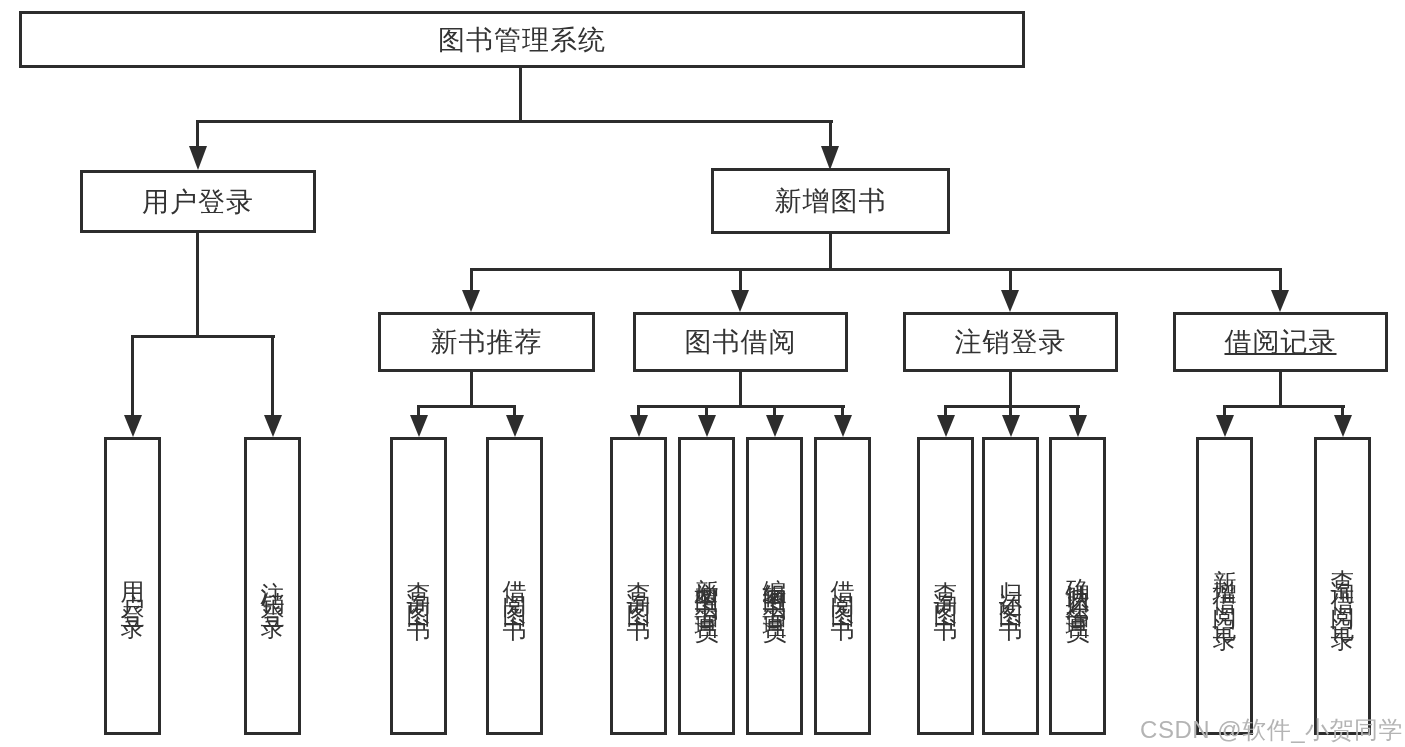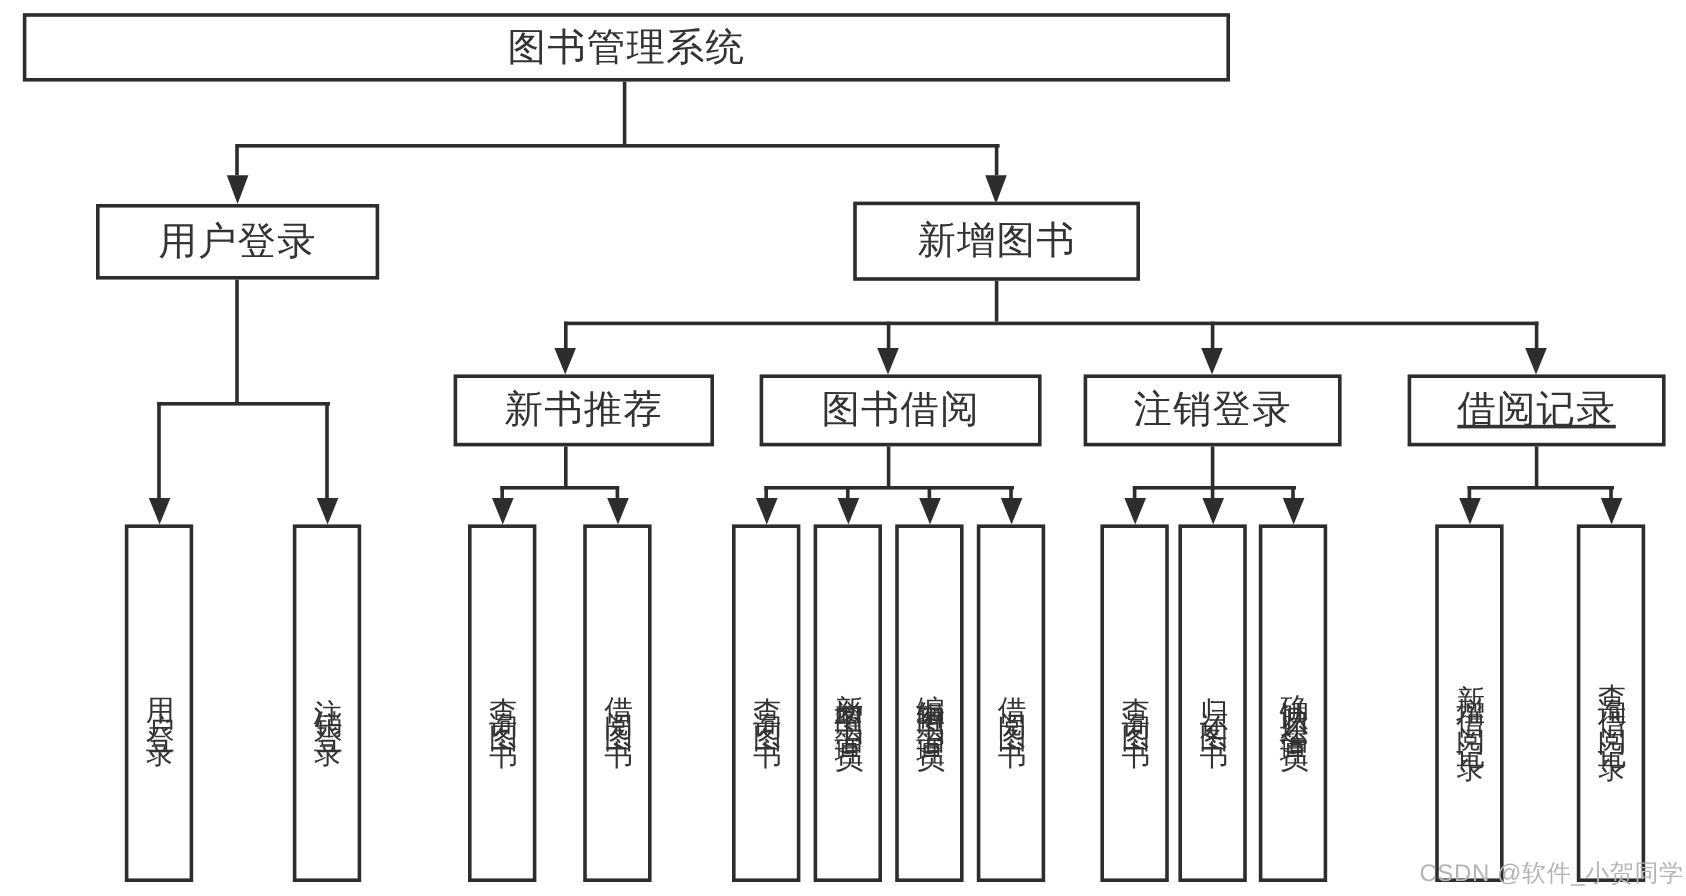--- a/index.html
+++ b/index.html
@@ -9,21 +9,21 @@
     background:#ffffff;
     font-family:"Liberation Sans","DejaVu Sans",sans-serif;
     overflow:hidden;
   }
   .hbox{
     position:absolute;
     box-sizing:border-box;
     border:3px solid #2d2d2d;
     background:#ffffff;
     display:flex;align-items:center;justify-content:center;
-    font-size:32px;color:#333333;
+    font-size:27px;color:#333333;
     letter-spacing:1px;
   }
   .vbox{
     position:absolute;
     box-sizing:border-box;
     top:437px;width:57px;height:298px;
     border:3px solid #2d2d2d;
     background:#ffffff;
     display:flex;align-items:center;justify-content:center;
   }
@@ -38,21 +38,21 @@
   .arrow{
     position:absolute;width:0;height:0;
     border-left:9px solid transparent;
     border-right:9px solid transparent;
     border-top:22px solid #2d2d2d;
   }
   .arrow.big{border-top-width:24px;}
   .watermark{
     position:absolute;
     top:714px;right:2px;
-    font-size:20px;color:#b4b4b4;
+    font-size:24px;color:#b4b4b4;
     letter-spacing:0.5px;
     white-space:nowrap;
     z-index:10;
   }
 </style>
 </head>
 <body>
 
 <div class="stage">
 
@@ -80,21 +80,21 @@
   <div class="line" style="left:470px;top:268px;width:3px;height:22px;"></div>
   <div class="arrow" style="left:462px;top:290px;"></div>
   <div class="line" style="left:739px;top:268px;width:3px;height:22px;"></div>
   <div class="arrow" style="left:731px;top:290px;"></div>
   <div class="line" style="left:1009px;top:268px;width:3px;height:22px;"></div>
   <div class="arrow" style="left:1001px;top:290px;"></div>
   <div class="line" style="left:1279px;top:268px;width:3px;height:22px;"></div>
   <div class="arrow" style="left:1271px;top:290px;"></div>
 
   <div class="hbox" style="left:378px;top:312px;width:217px;height:60px;">新书推荐</div>
-  <div class="hbox" style="left:633px;top:312px;width:235px;height:60px;">图书借阅</div>
+  <div class="hbox" style="left:633px;top:312px;width:215px;height:60px;">图书借阅</div>
   <div class="hbox" style="left:903px;top:312px;width:215px;height:60px;">注销登录</div>
   <div class="hbox" style="left:1173px;top:312px;width:215px;height:60px;text-decoration:underline;">借阅记录</div>
 
   <div class="line" style="left:470px;top:372px;width:3px;height:33px;"></div>
   <div class="line" style="left:417px;top:405px;width:99px;height:3px;"></div>
   <div class="line" style="left:417px;top:405px;width:3px;height:12px;"></div>
   <div class="arrow" style="left:410px;top:415px;"></div>
   <div class="line" style="left:513px;top:405px;width:3px;height:12px;"></div>
   <div class="arrow" style="left:506px;top:415px;"></div>
 

